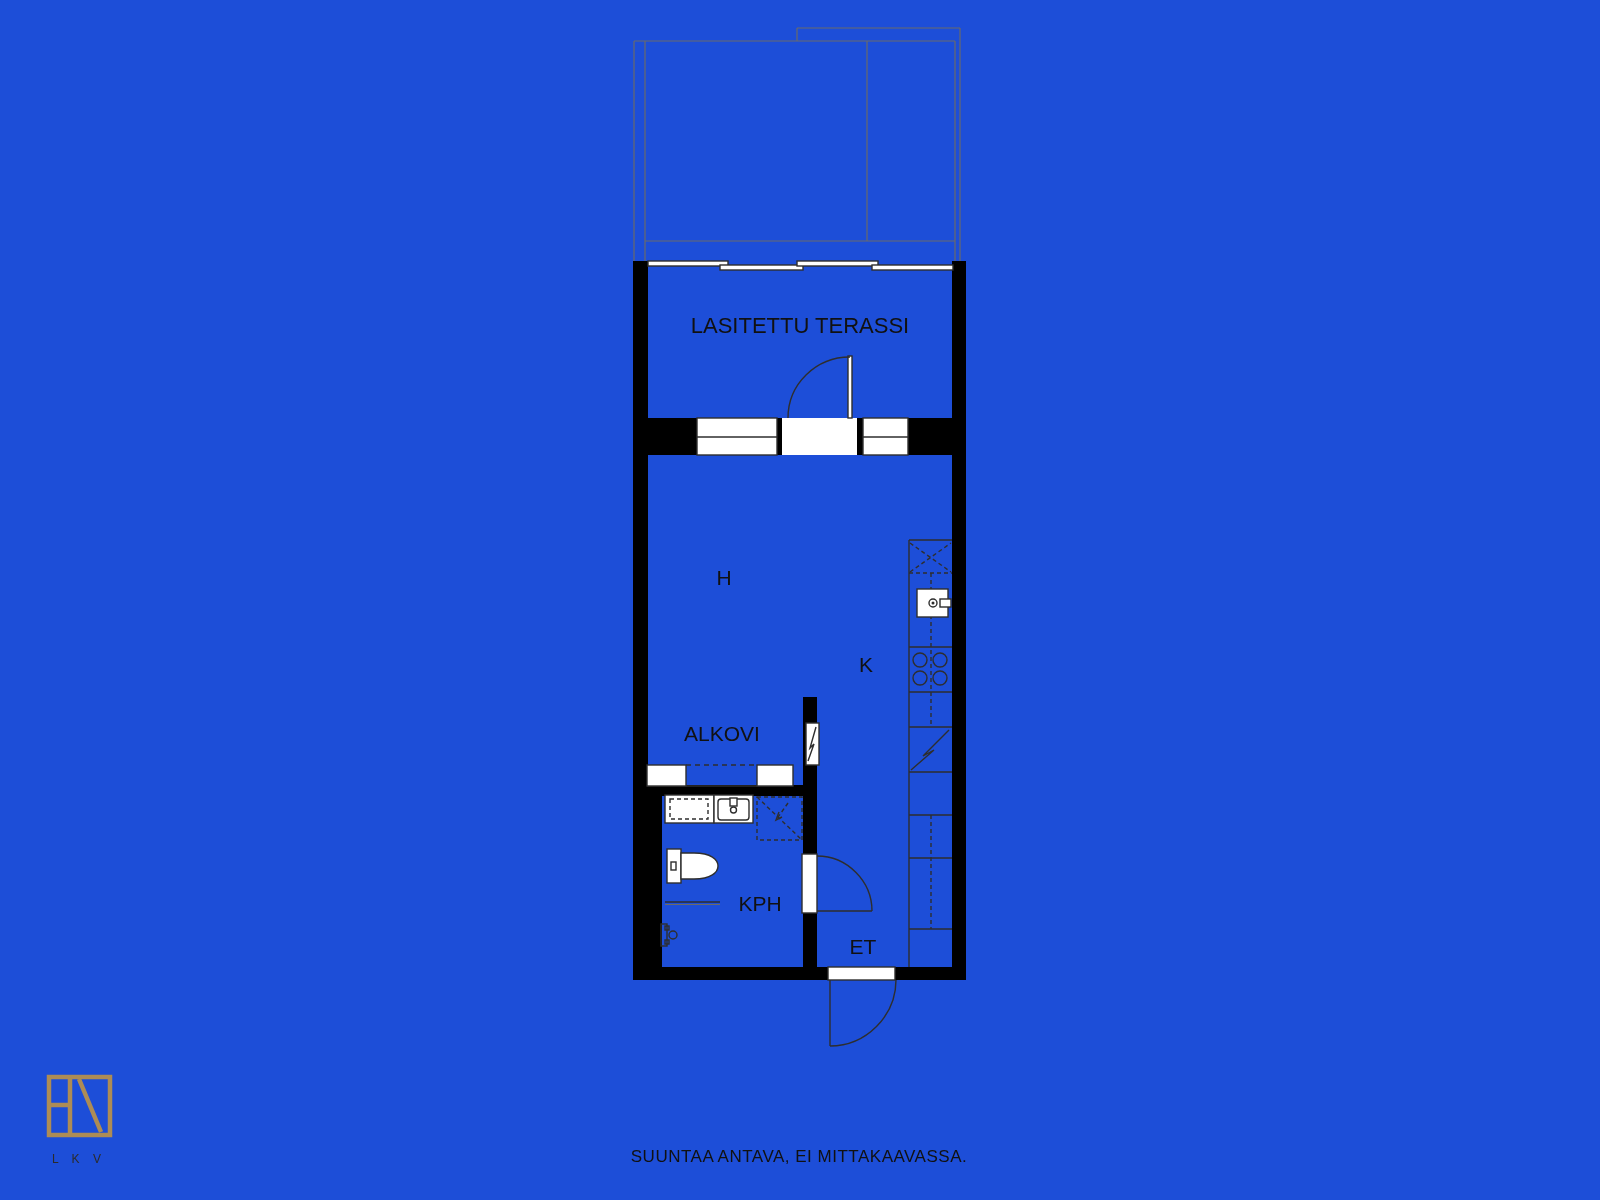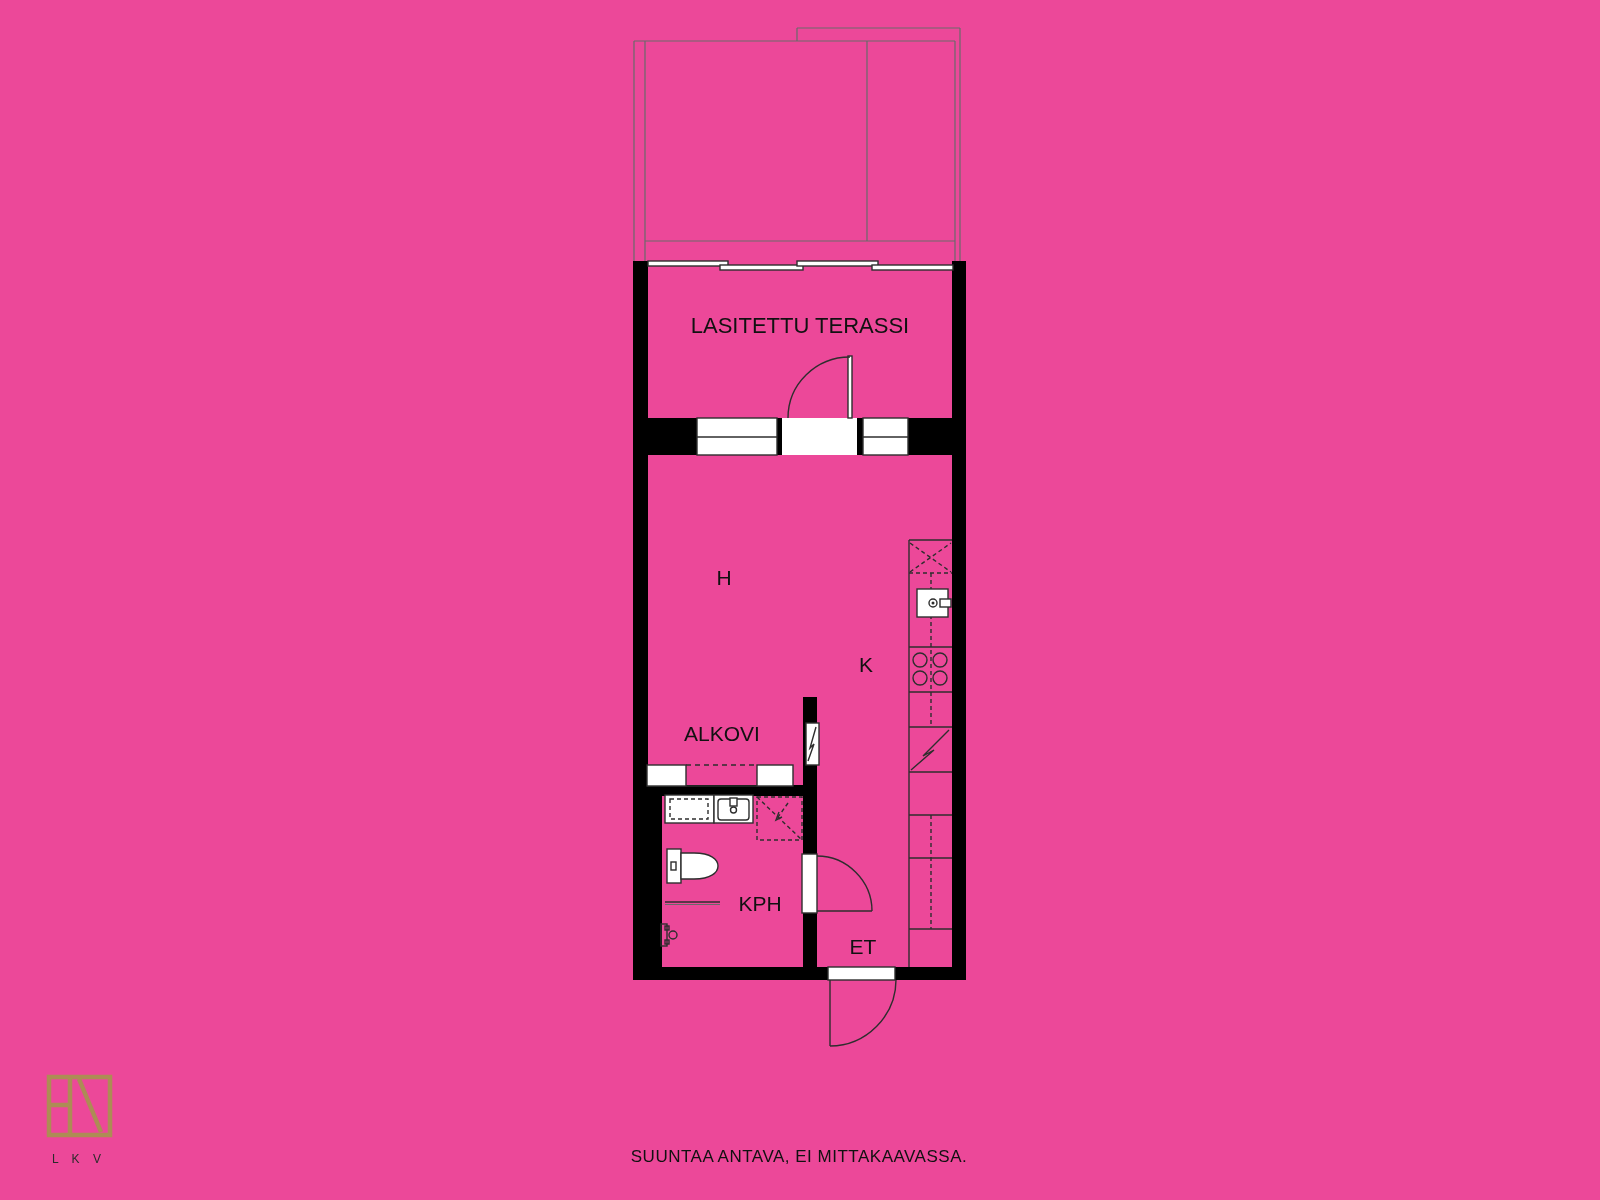--- a/index.html
+++ b/index.html
@@ -1,16 +1,16 @@
 <!DOCTYPE html>
 <html><head>
 <meta charset="utf-8">
 <style>
   html,body{margin:0;padding:0;background:#ffffff;}
-  .page{position:relative;width:1600px;height:1200px;background:#ec4899;overflow:hidden;
+  .page{position:relative;width:1600px;height:1200px;background:#1d4ed8;overflow:hidden;
         font-family:"Liberation Sans", sans-serif;}
   svg{display:block}
   .wall{fill:#000;stroke:none}
   .ln{stroke:#2e2e2e;stroke-width:1.4;fill:none}
   .thin{stroke:#6a6a6a;stroke-width:1.2;fill:none}
   .whitebox{fill:#fff;stroke:#2e2e2e;stroke-width:1.4}
   .whiteopen{fill:#fff;stroke:none}
   .dash{stroke-dasharray:5 4}
   .dash2{stroke-dasharray:4 3}
   .room-label{fill:#111;font-family:"Liberation Sans",sans-serif;font-size:21px;}

